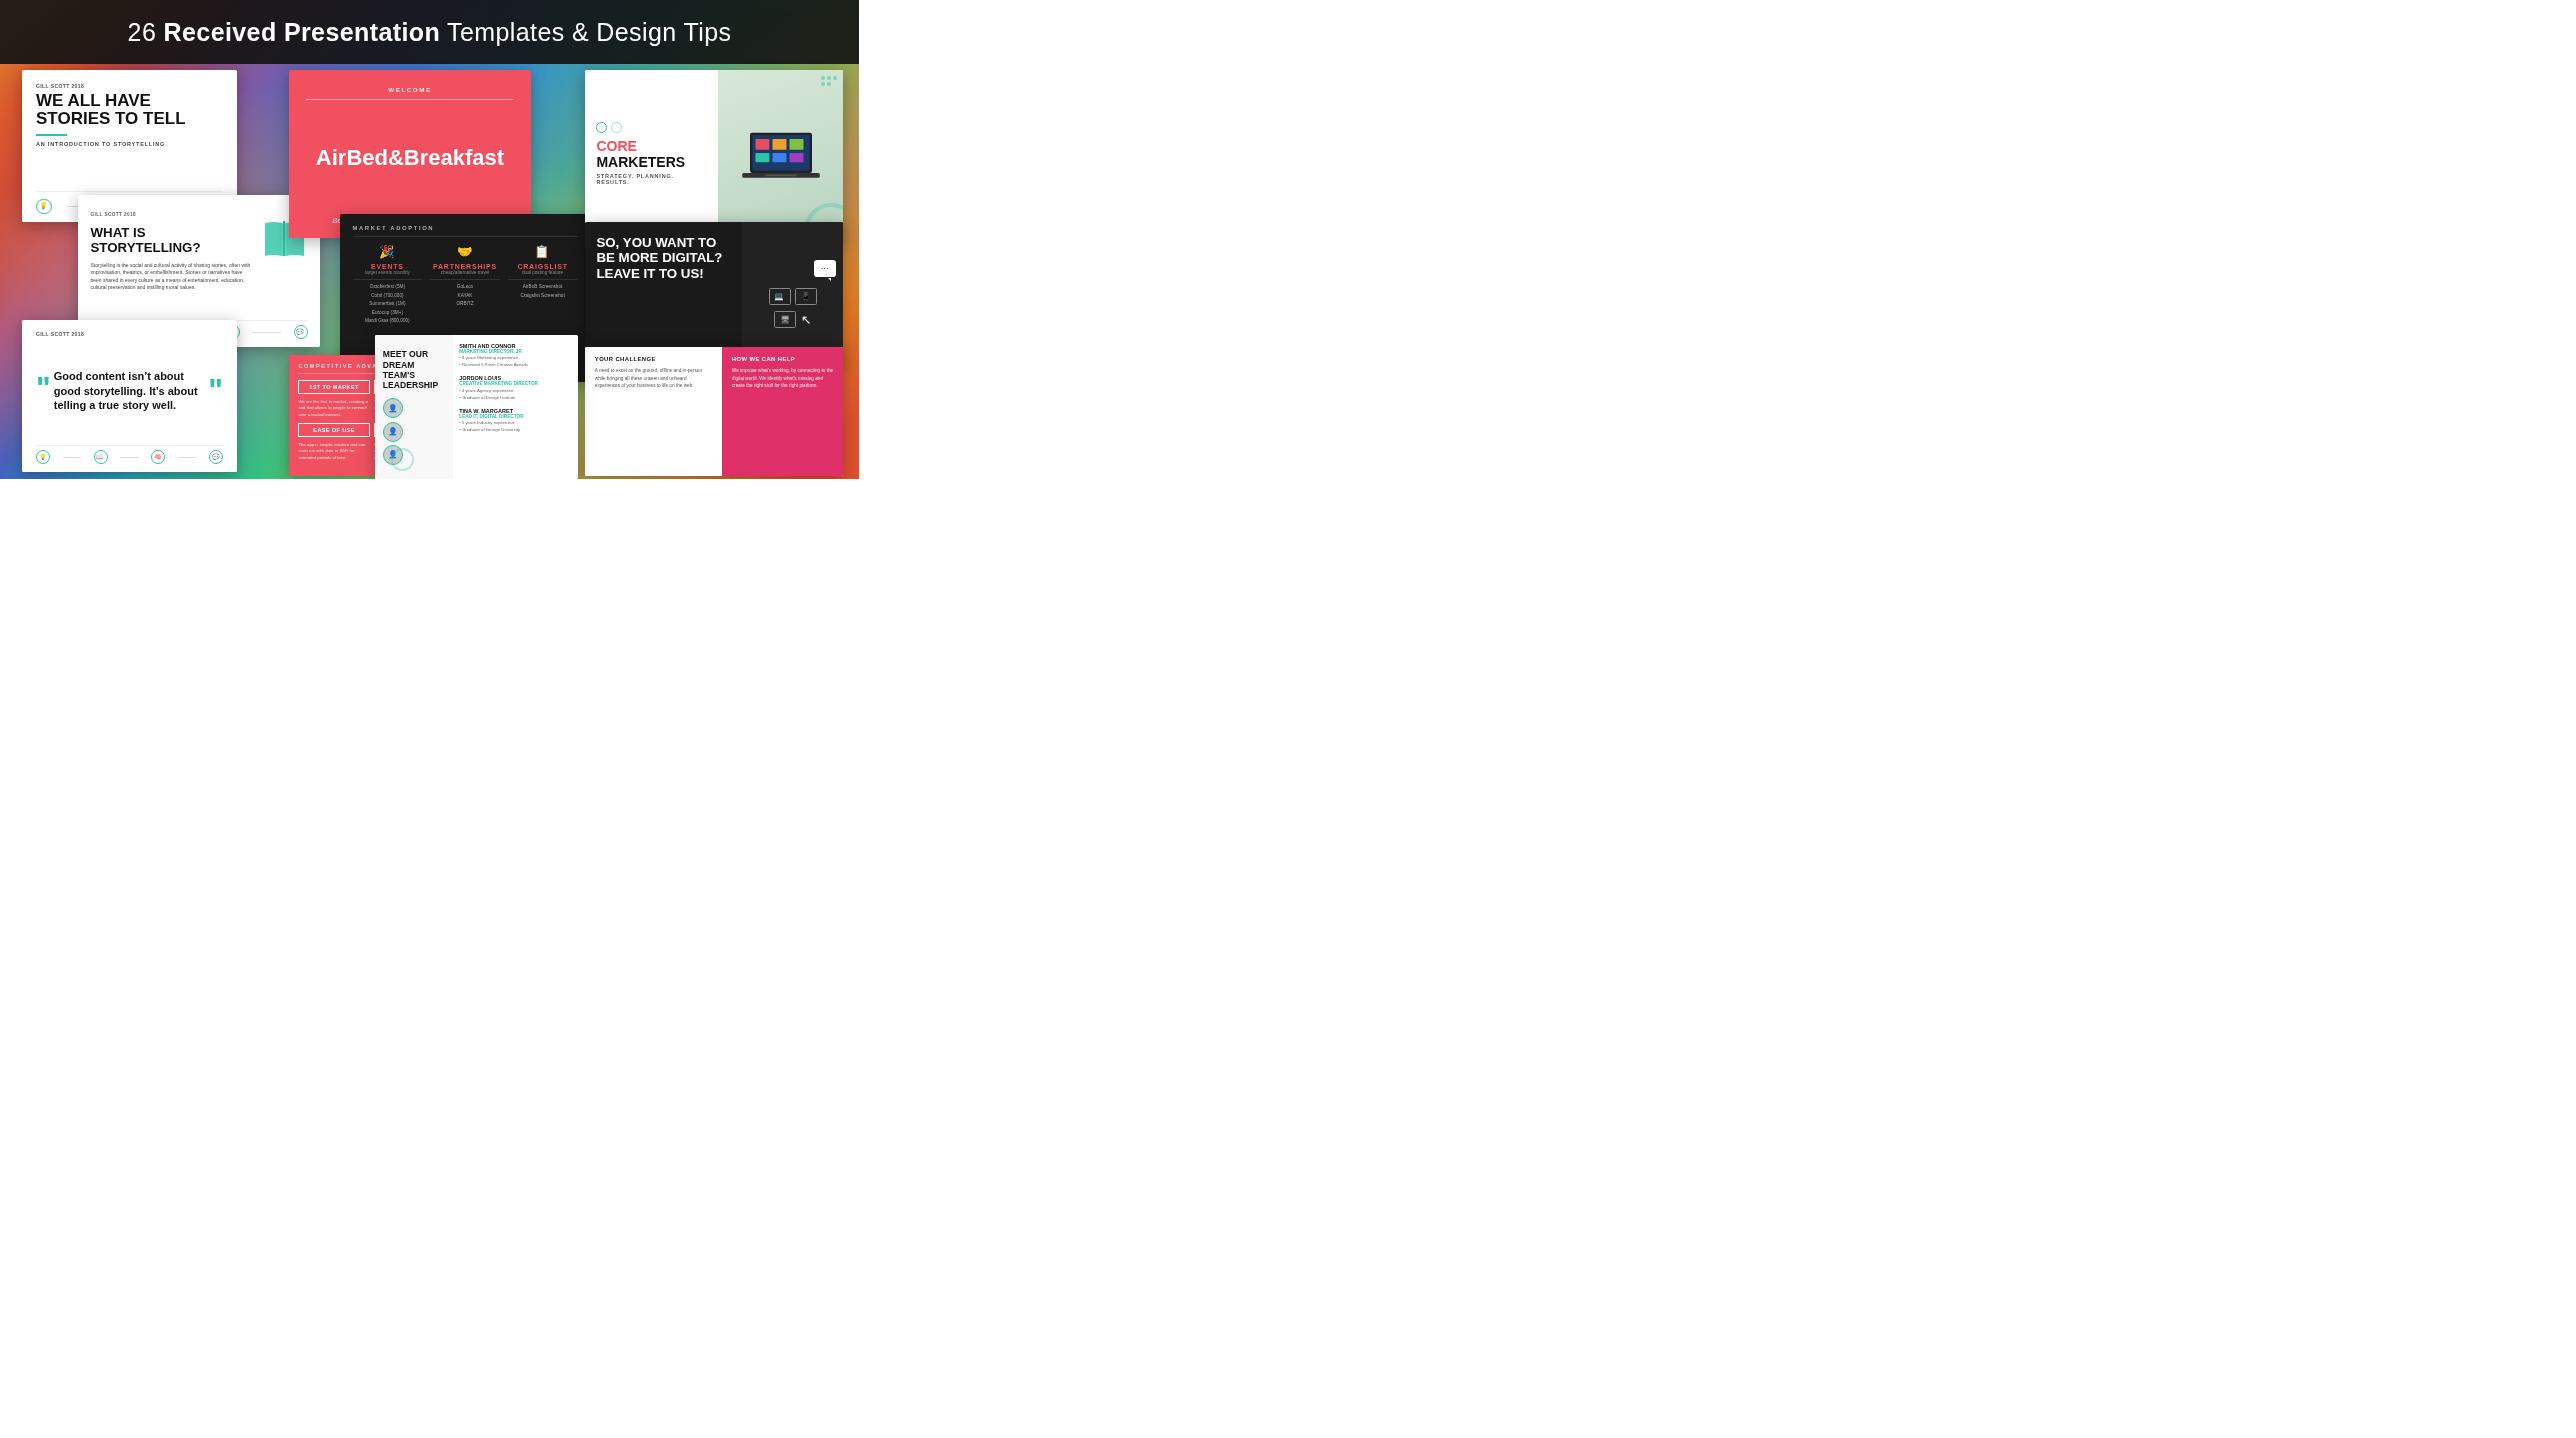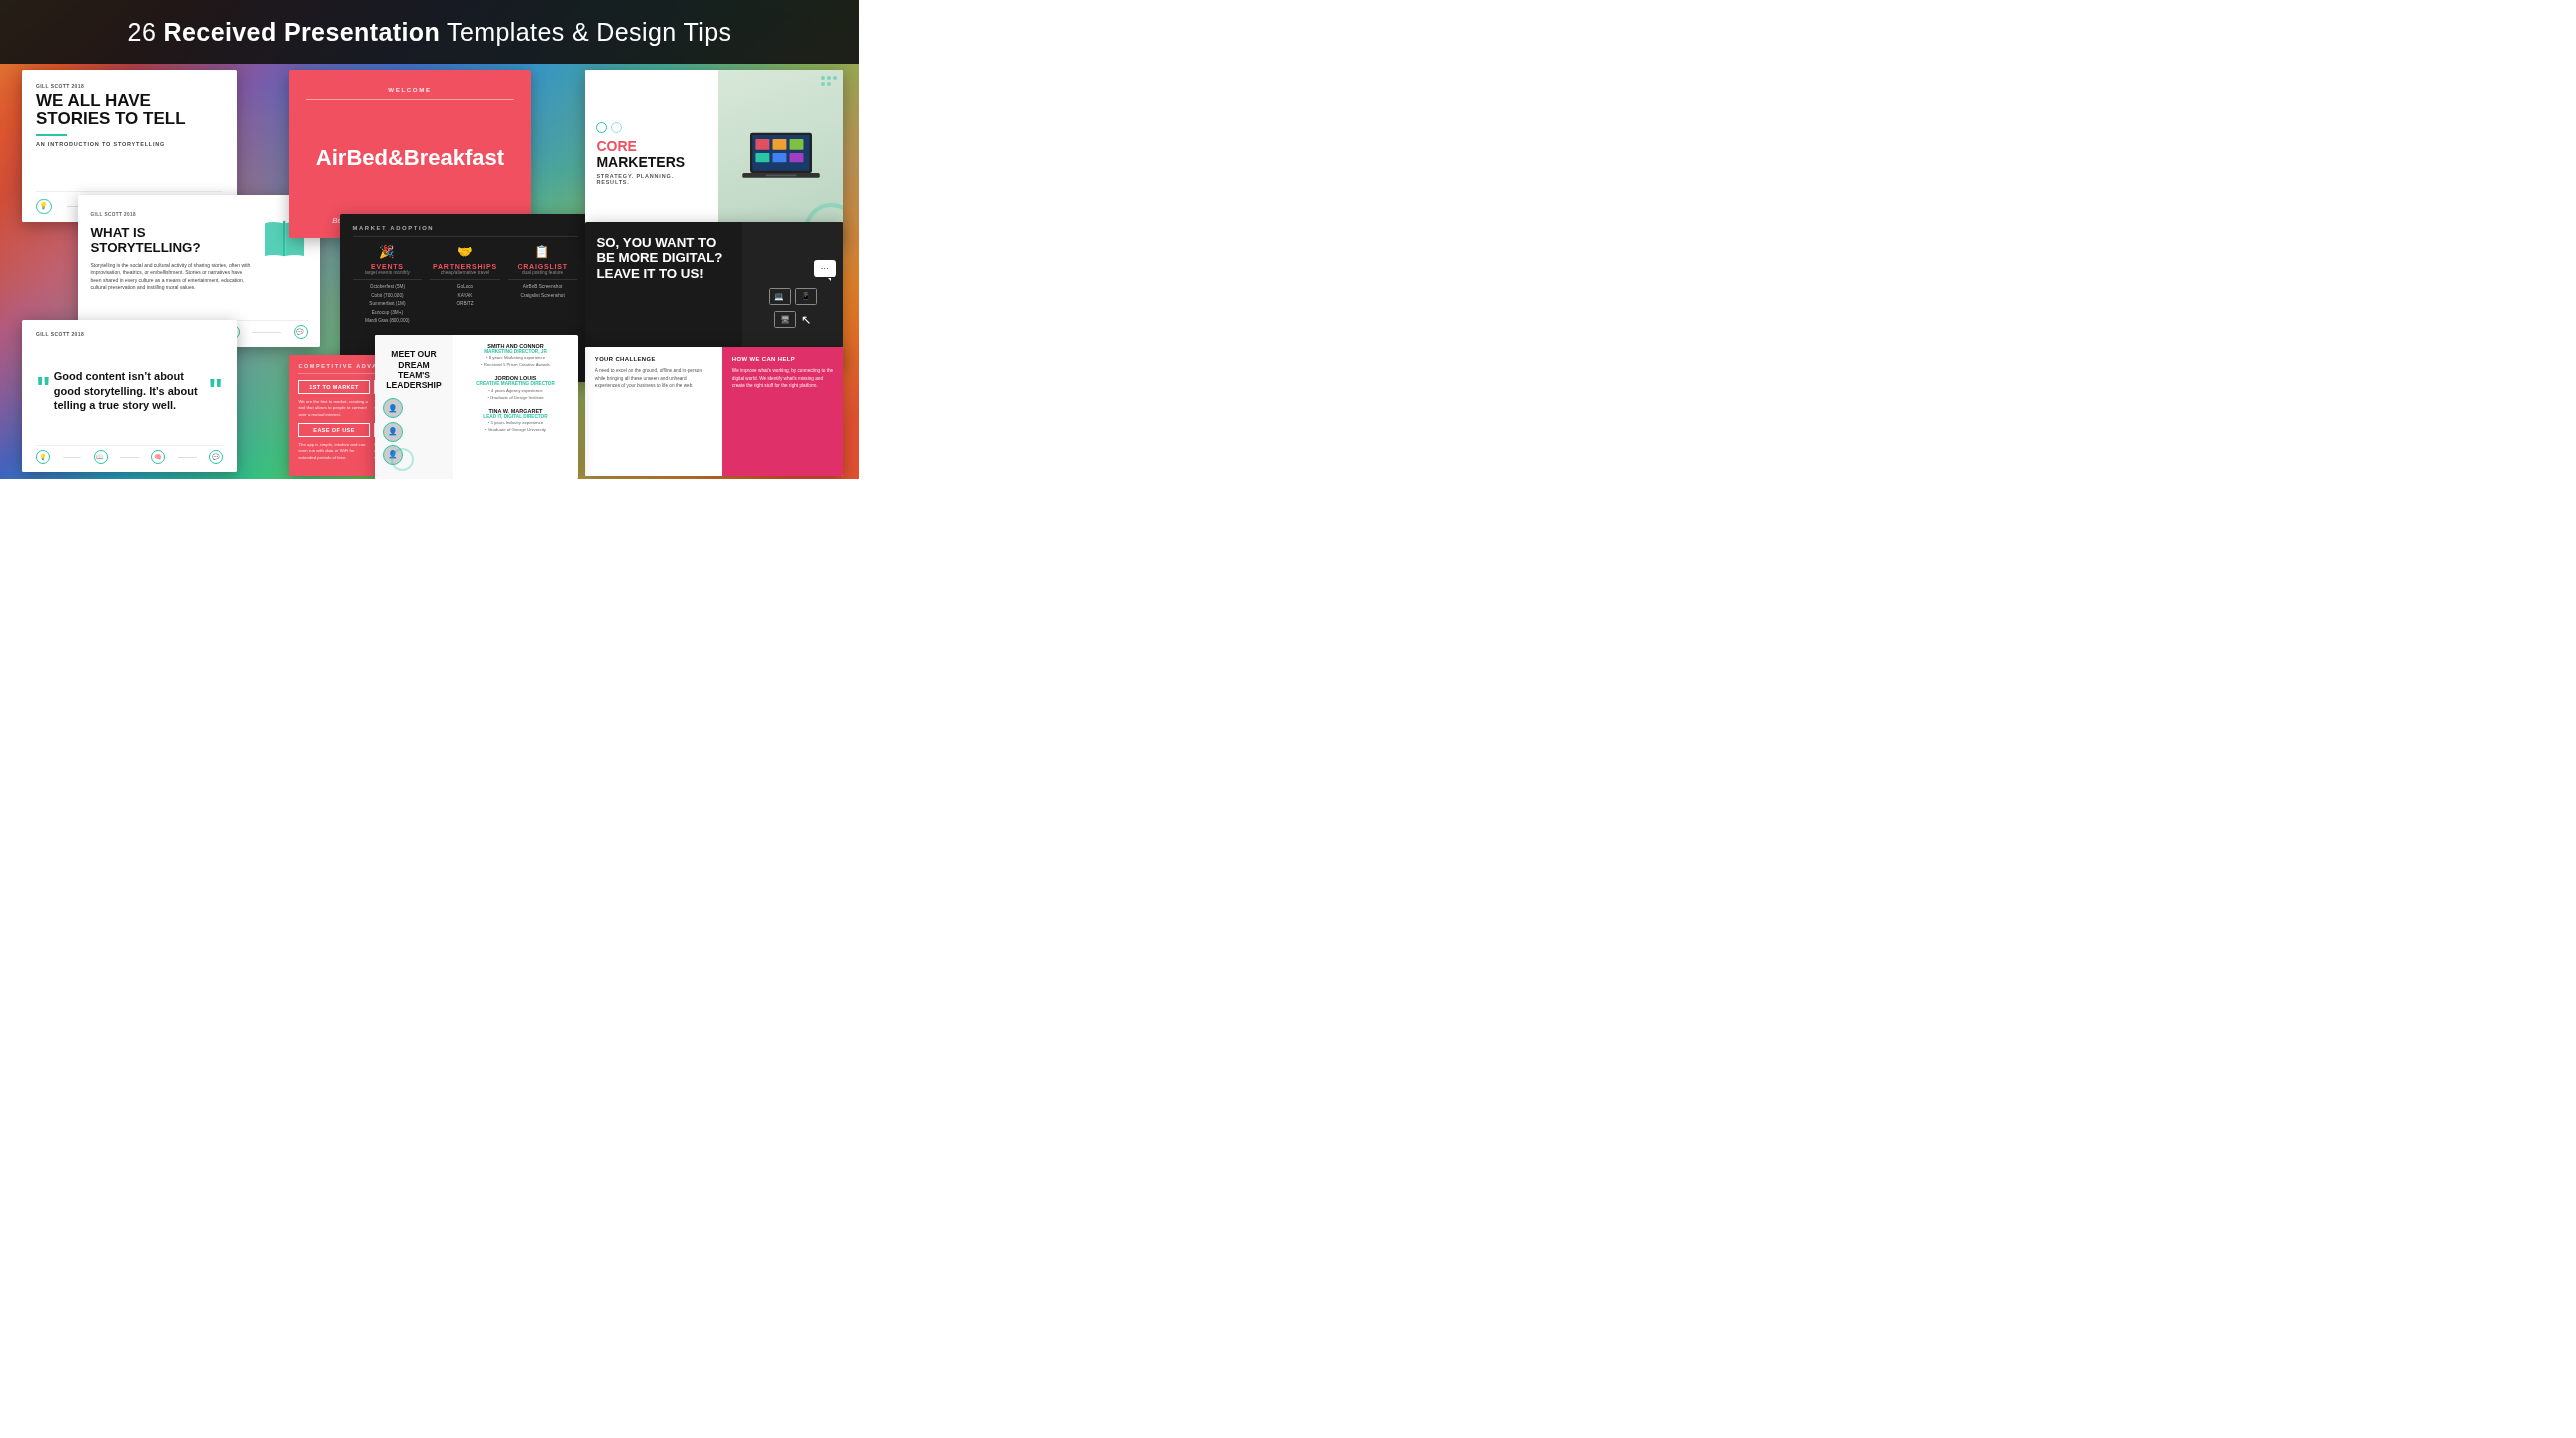--- a/index.html
+++ b/index.html
@@ -585,21 +585,20 @@
     .card-team {
       right: 281px;
       top: 265px;
       width: 203px;
       height: 144px;
       background: white;
     }
     .card-team .inner {
       display: flex;
       height: 100%;
-      text-align: center;
     }
     .card-team .left {
       width: 78px;
       background: #f8f8f8;
       padding: 9.4px 7.8px;
       display: flex;
       flex-direction: column;
       justify-content: center;
     }
     .card-team .left h3 {

